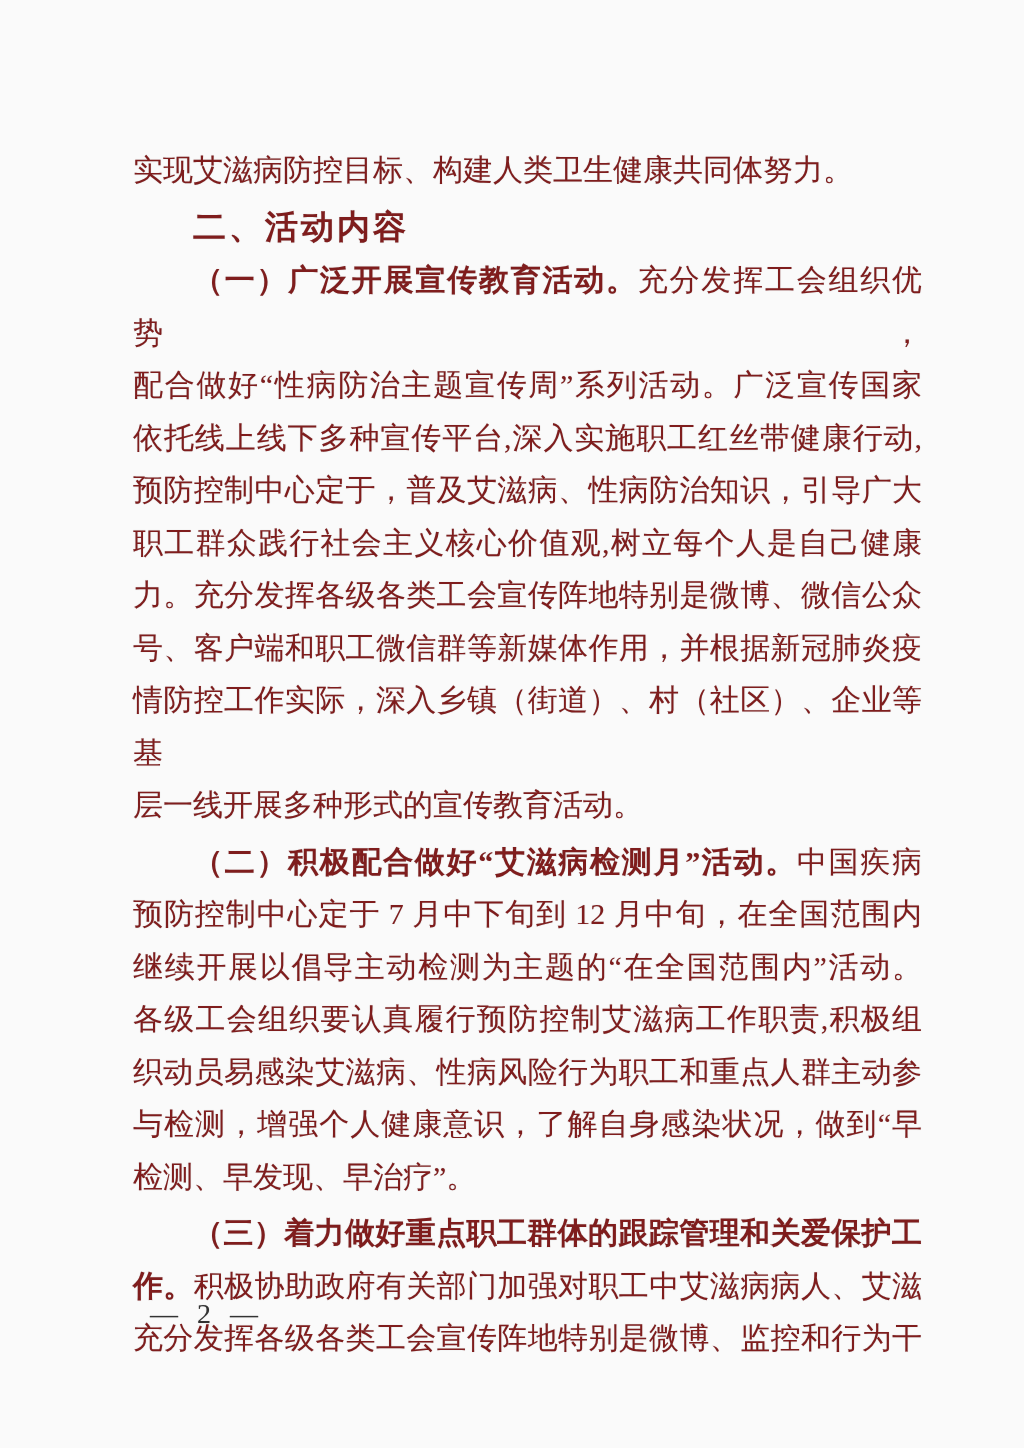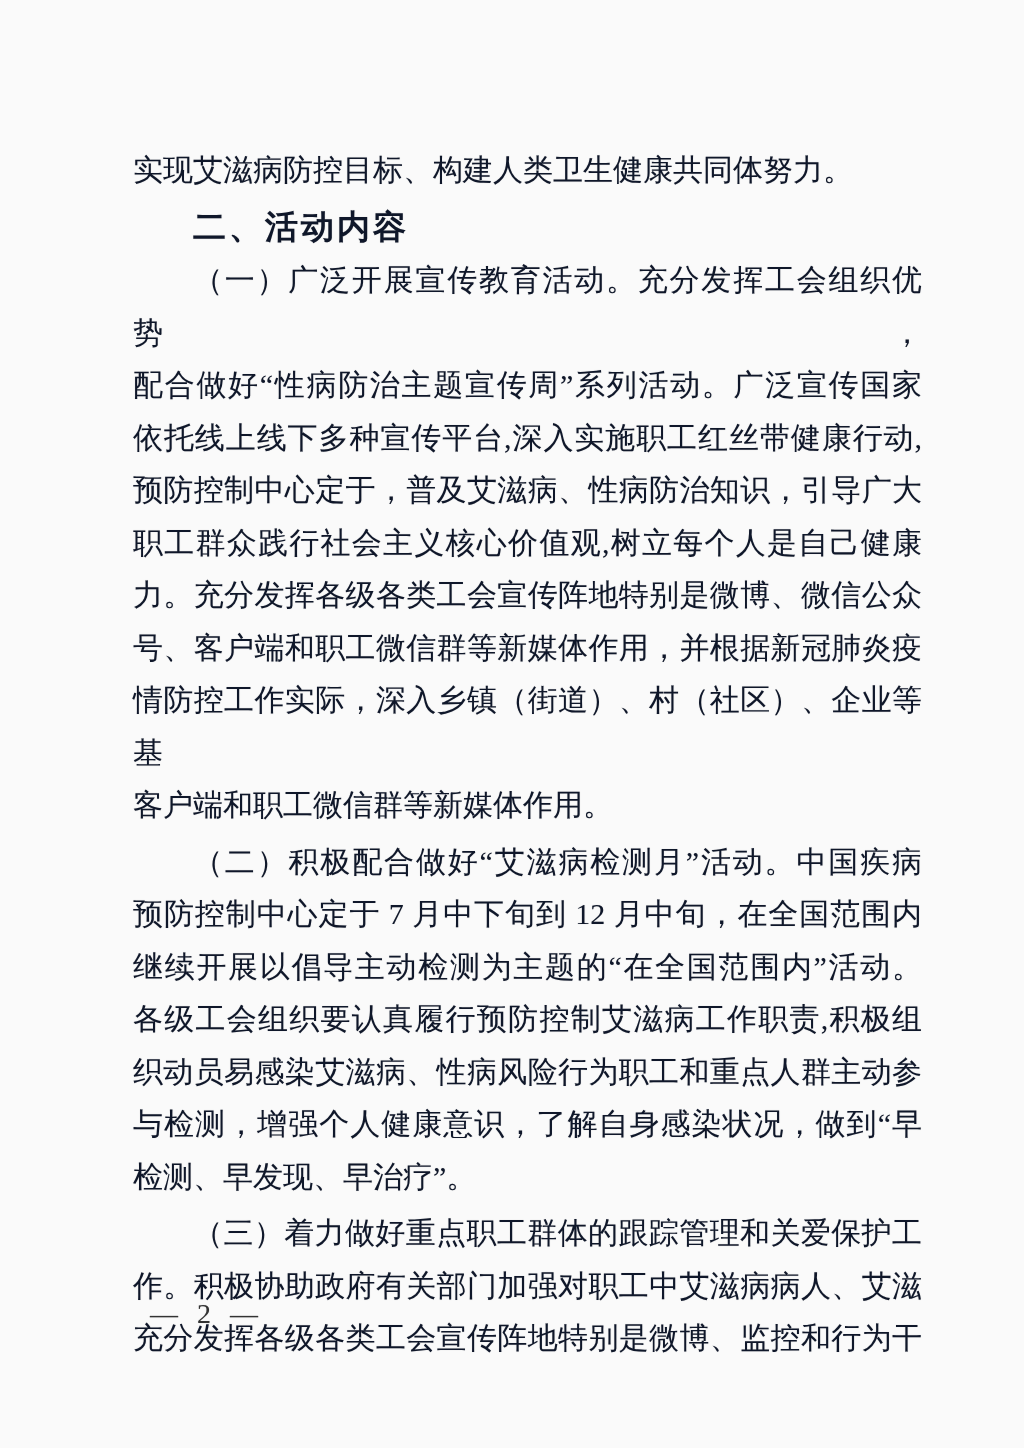--- a/index.html
+++ b/index.html
@@ -19,52 +19,52 @@
     color:#2e2e2e;
     font-size:30px;
     line-height:52.5px;
   }
   .line { text-align:justify; }
   .line.just { text-align-last:justify; }
   .line.indent { text-indent:2em; }
   .line.sp { margin-top:4px; }
   .seg { text-shadow:0 0 1px rgba(40,40,40,0.25); }
   .seg.regular { font-weight:normal; }
-  .seg.bold { font-weight:normal; }
+  .seg.bold { font-weight:bold; }
   .seg.heading {
     font-family:Liberation Sans, sans-serif;
     font-weight:bold;
     font-size:33px;
     letter-spacing:3px;
   }
   .footer {
     position:absolute;
     left:150px; top:1298px;
     font-size:28px;
     color:#333333;
     letter-spacing:6px;
     text-shadow:0 0 1px rgba(40,40,40,0.25);
   }
 </style>
 </head>
 <body>
 
 <div class="page" style="background: rgb(250, 250, 250);">
-  <div class="content" style="color: #0f172a;">
+  <div class="content" style="color: #7f1d1d;">
       <div class="line"><span class="seg regular">实现艾滋病防控目标、构建人类卫生健康共同体努力。</span></div>
       <div class="line indent sp"><span class="seg heading">二、活动内容</span></div>
       <div class="line just indent"><span class="seg bold">（一）广泛开展宣传教育活动。</span><span class="seg regular">充分发挥工会组织优势，</span></div>
       <div class="line just"><span class="seg regular">配合做好“性病防治主题宣传周”系列活动。广泛宣传国家</span></div>
       <div class="line just"><span class="seg regular">依托线上线下多种宣传平台,深入实施职工红丝带健康行动,</span></div>
       <div class="line just"><span class="seg regular">预防控制中心定于，普及艾滋病、性病防治知识，引导广大</span></div>
       <div class="line just"><span class="seg regular">职工群众践行社会主义核心价值观,树立每个人是自己健康</span></div>
       <div class="line just"><span class="seg regular">力。充分发挥各级各类工会宣传阵地特别是微博、微信公众</span></div>
       <div class="line just"><span class="seg regular">号、客户端和职工微信群等新媒体作用，并根据新冠肺炎疫</span></div>
       <div class="line just"><span class="seg regular">情防控工作实际，深入乡镇（街道）、村（社区）、企业等基</span></div>
-      <div class="line"><span class="seg regular">客户端和职工微信群等新媒体作用。</span></div>
+      <div class="line"><span class="seg regular">层一线开展多种形式的宣传教育活动。</span></div>
       <div class="line just indent sp"><span class="seg bold">（二）积极配合做好“艾滋病检测月”活动。</span><span class="seg regular">中国疾病</span></div>
       <div class="line just"><span class="seg regular">预防控制中心定于 7 月中下旬到 12 月中旬，在全国范围内</span></div>
       <div class="line just"><span class="seg regular">继续开展以倡导主动检测为主题的“在全国范围内”活动。</span></div>
       <div class="line just"><span class="seg regular">各级工会组织要认真履行预防控制艾滋病工作职责,积极组</span></div>
       <div class="line just"><span class="seg regular">织动员易感染艾滋病、性病风险行为职工和重点人群主动参</span></div>
       <div class="line just"><span class="seg regular">与检测，增强个人健康意识，了解自身感染状况，做到“早</span></div>
       <div class="line"><span class="seg regular">检测、早发现、早治疗”。</span></div>
       <div class="line just indent sp"><span class="seg bold">（三）着力做好重点职工群体的跟踪管理和关爱保护工</span></div>
       <div class="line just"><span class="seg bold">作。</span><span class="seg regular">积极协助政府有关部门加强对职工中艾滋病病人、艾滋</span></div>
       <div class="line just"><span class="seg regular">充分发挥各级各类工会宣传阵地特别是微博、监控和行为干</span></div>

